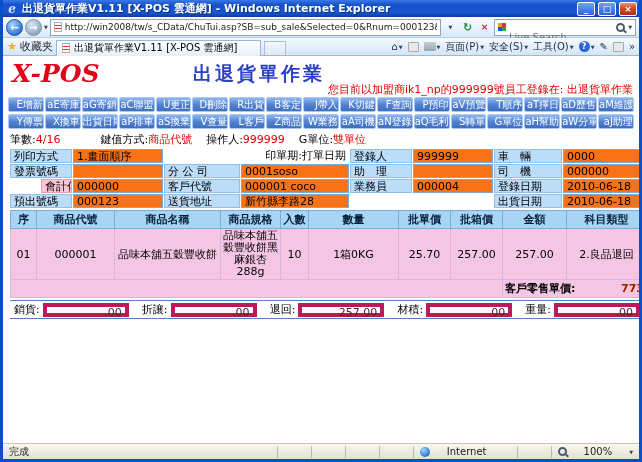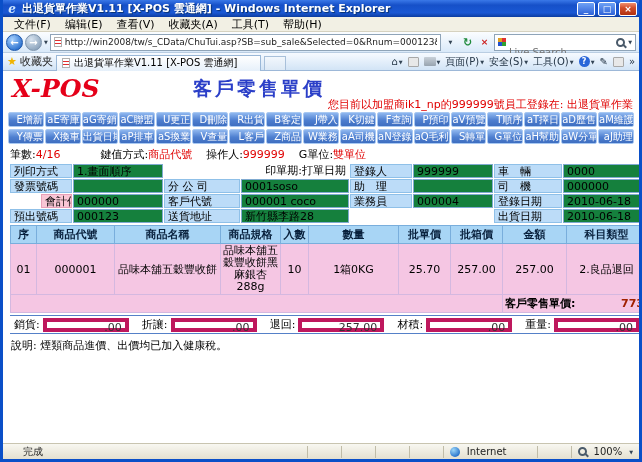--- a/index.html
+++ b/index.html
@@ -90,21 +90,21 @@
   .info-bar .lab { color:#000; }
   .info-bar .red { color:#E00000; }
   .info-bar .keys { color:#1A1AD0; margin-left:14px; }
   .sp40 { display:inline-block; width:40px; } .sp14 { display:inline-block; width:14px; }
 
   .form { display:grid; grid-template-columns:62px 90px 76px 108px 62px 80px 68px 84px;
     gap:1px; margin:1px 0 2px 2px; font-size:11px; }
   .form .cell { height:14px; line-height:13px; padding:0 3px; white-space:nowrap; overflow:hidden; }
   .form .flbl { background:#BCDCF8; border:1px solid #8FC0E8; color:#000; }
   .form .flbl.pink { background:#F9C6D5; border-color:#E8A0B8;margin-left:31px; }
-  .form .fval { background:#15803d; border:1px solid #7FAAD0; color:#000; }
+  .form .fval { background:#f97316; border:1px solid #7FAAD0; color:#000; }
   .form .plain { border:0; background:#fff; color:#000; }
   .sp2 { grid-column:span 2;text-align:right; }
 
   table.items { border-collapse:collapse; width:634px; margin-left:2px; border:1px solid #4A78C0;
     table-layout:fixed; }
   table.items th { background:#A8D5F5; border:1px solid #79AEDC; color:#08203C; font-weight:bold;
     font-size:11px; padding:1px 0; }
   table.items td { background:#F5C6E3; border:1px solid #D4B8E0; font-size:11px; padding:1px 2px;
     text-align:center; color:#000; overflow:hidden; }
   td.ta-l { text-align:left; }
@@ -120,49 +120,41 @@
   .sum-item { display:flex; align-items:center; gap:3px; }
   .sum-item .sl { color:#000; }
   .sum-box { width:86px; height:14px; background:#fff; border:4px solid #be185d; color:#333;
     text-align:right; padding:0 3px; line-height:12px; }
 
   .note { margin:4px 0 0 3px; color:#000; font-size:11px; }
 
   
   .statusbar { height:16px; flex:0 0 16px; display:flex; align-items:center;
     background:linear-gradient(#F8F7F1,#E4E0D0); border-top:1px solid #C8C4B0; font-size:10px; color:#222; }
-  .sb-text { padding-left:20px; flex:1; }
+  .sb-text { padding-left:6px; flex:1; }
   .sbseg { border-left:1px solid #C0BCA8; height:12px; display:flex; align-items:center;
-    gap:7px; padding:0 6px;margin-left:24px; }
+    gap:17px; padding:0 6px;margin-left:24px; }
   .sbseg.narrow { width:10px; padding:0; }
   .globe { width:10px; height:10px; border-radius:50%;
     background:radial-gradient(circle at 35% 30%,#9CD6F8,#1E6BC8 80%); flex:0 0 10px; }
   .win-bottom { height:3px; flex:0 0 3px; background:#0A4FC8; }
 </style>
 </head>
 <body>
 
 <div class="window">
 
   <div class="titlebar">
     <span class="ie-icon">e</span>
     <span class="title-text">出退貨單作業V1.11 [X-POS 雲通網] - Windows Internet Explorer</span>
     <span class="win-btn">_</span>
     <span class="win-btn">□</span>
     <span class="win-btn close">×</span>
   </div>
 
-  <div class="menubar">
-    <span class="menu-item">文件(F)</span>
-    <span class="menu-item">编辑(E)</span>
-    <span class="menu-item">查看(V)</span>
-    <span class="menu-item">收藏夹(A)</span>
-    <span class="menu-item">工具(T)</span>
-    <span class="menu-item">帮助(H)</span>
-  </div>
 
   <div class="navbar">
     <span class="nav-circle">←</span>
     <span class="nav-circle dim">→</span>
     <span class="tri">▼</span>
     <div class="addr">
       <span class="page-icon"></span>
       <input value="http://win2008/tw/s_CData/ChuTui.asp?SB=sub_sale&amp;Selected=0&amp;Rnum=000123&amp;requery=0" style="">
     </div>
     <span class="mini-btn tri">▼</span>
@@ -213,21 +205,21 @@
       <span>✎</span>
       <span class="ico-box"></span>
       <span>»</span>
     </div>
   </div>
 
   <div class="content">
 
     <div class="page-header">
       <span class="logo">X-POS</span>
-      <span class="page-title">客戶零售單價</span>
+      <span class="page-title">出退貨單作業</span>
       <span class="notice">您目前以加盟商ik1_np的999999號員工登錄在: 出退貨單作業</span>
     </div>
 
     <div class="toolbar-row">
       <button class="k">E增新</button>
       <button class="k">aE寄庫</button>
       <button class="k">aG寄銷</button>
       <button class="k">aC聯盟</button>
       <button class="k">U更正</button>
       <button class="k">D刪除</button>
@@ -380,21 +372,20 @@
       <span class="sum-item">
         <span class="sl">材積:</span>
         <span class="sum-box">.00</span>
       </span>
       <span class="sum-item">
         <span class="sl">重量:</span>
         <span class="sum-box">.00</span>
       </span>
     </div>
 
-    <div class="note">說明: 煙類商品進價、出價均已加入健康稅。</div>
   </div>
 
   <div class="statusbar">
     <span class="sb-text">完成</span>
     <span class="sbseg narrow"></span>
     <span class="sbseg narrow"></span>
     <span class="sbseg narrow"></span>
     <span class="sbseg narrow"></span>
     <span class="sbseg">
       <span class="globe"></span>

